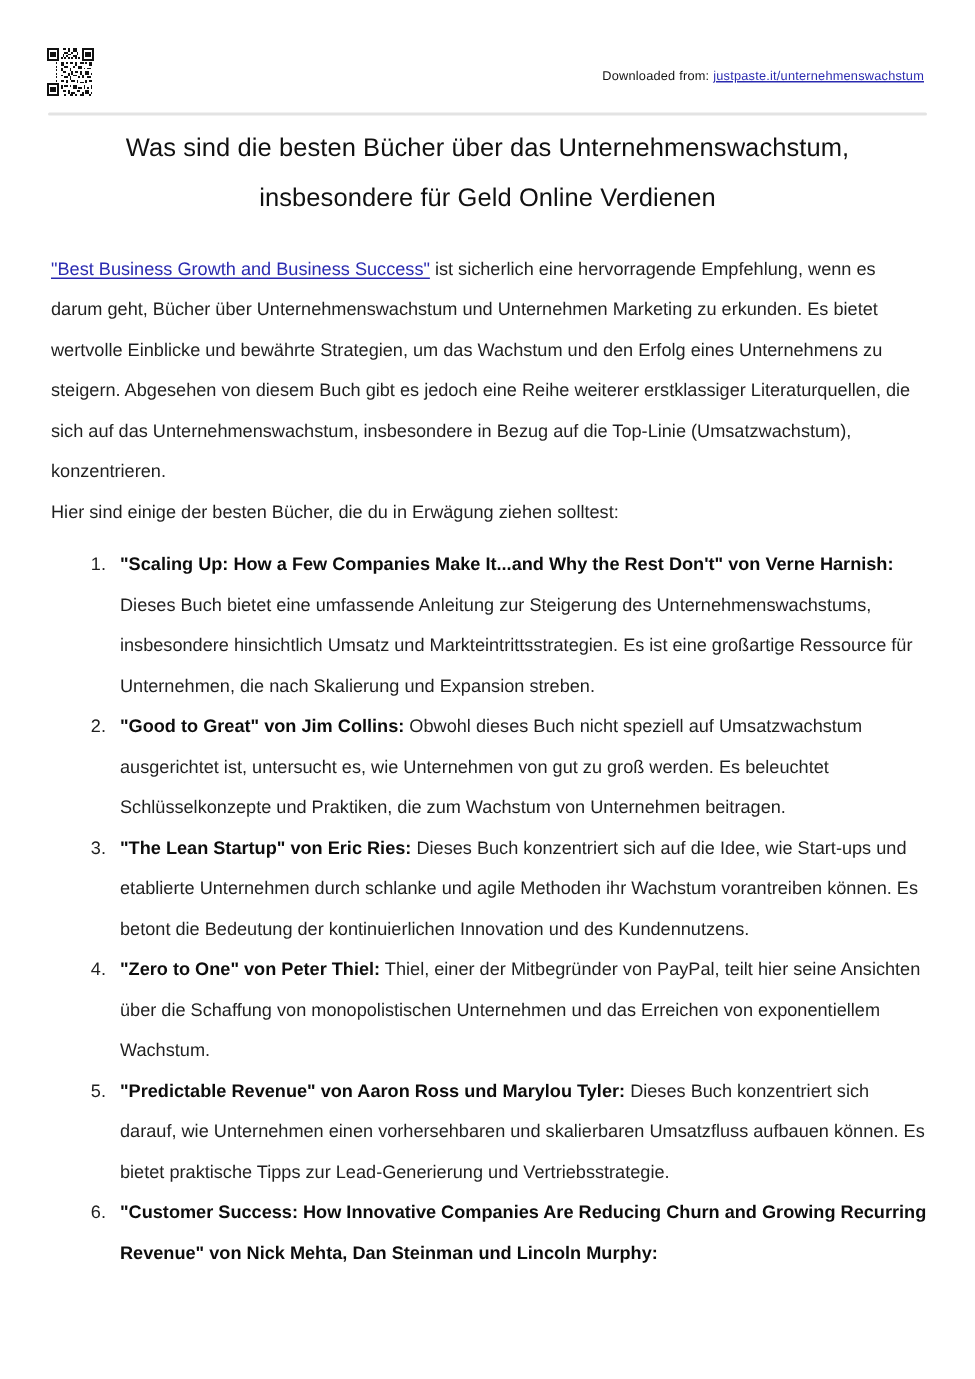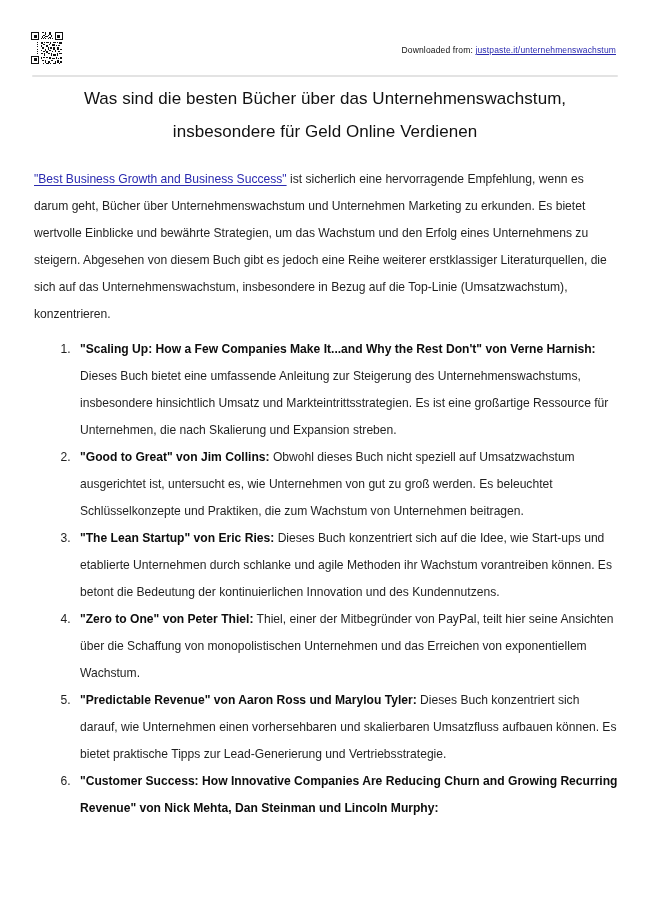--- a/index.html
+++ b/index.html
@@ -239,20 +239,21 @@
 
   <div class="header-rule"></div>
 </div>
 
 <h1 class="doc-title">Was sind die besten Bücher über das Unternehmenswachstum, insbesondere für Geld Online Verdienen</h1>
 
 <div class="doc-body">
 
   <p class="intro">
     <a class="intro-link" href="#">"Best Business Growth and Business Success"</a><span> ist sicherlich eine hervorragende Empfehlung, wenn es darum geht, Bücher über Unternehmenswachstum und Unternehmen Marketing zu erkunden. Es bietet wertvolle Einblicke und bewährte Strategien, um das Wachstum und den Erfolg eines Unternehmens zu steigern. Abgesehen von diesem Buch gibt es jedoch eine Reihe weiterer erstklassiger Literaturquellen, die sich auf das Unternehmenswachstum, insbesondere in Bezug auf die Top-Linie (Umsatzwachstum), konzentrieren.</span><br>
+    <span class="closing">Hier sind einige der besten Bücher, die du in Erwägung ziehen solltest:</span>
   </p>
 
   <ol class="book-list">
     <li>
       <span class="book-title">"Scaling Up: How a Few Companies Make It...and Why the Rest Don't" von Verne Harnish:</span><span class="book-desc"> Dieses Buch bietet eine umfassende Anleitung zur Steigerung des Unternehmenswachstums, insbesondere hinsichtlich Umsatz und Markteintrittsstrategien. Es ist eine großartige Ressource für Unternehmen, die nach Skalierung und Expansion streben.</span>
     </li>
     <li>
       <span class="book-title">"Good to Great" von Jim Collins:</span><span class="book-desc"> Obwohl dieses Buch nicht speziell auf Umsatzwachstum ausgerichtet ist, untersucht es, wie Unternehmen von gut zu groß werden. Es beleuchtet Schlüsselkonzepte und Praktiken, die zum Wachstum von Unternehmen beitragen.</span>
     </li>
     <li>

